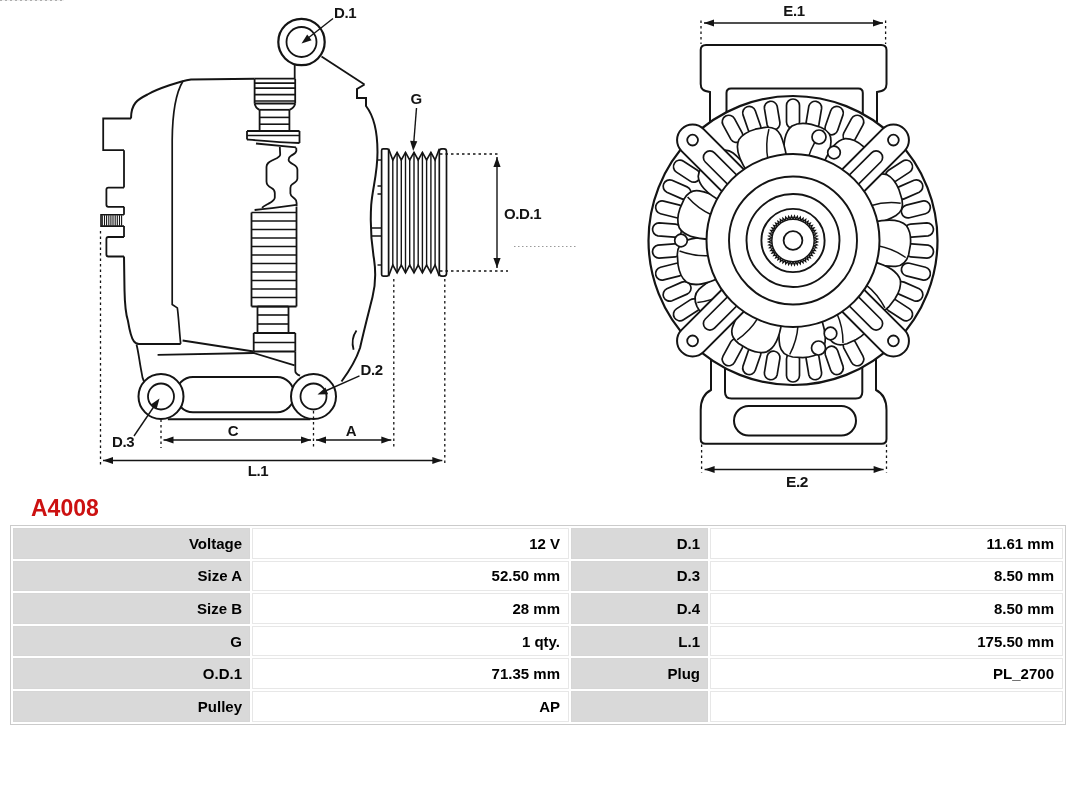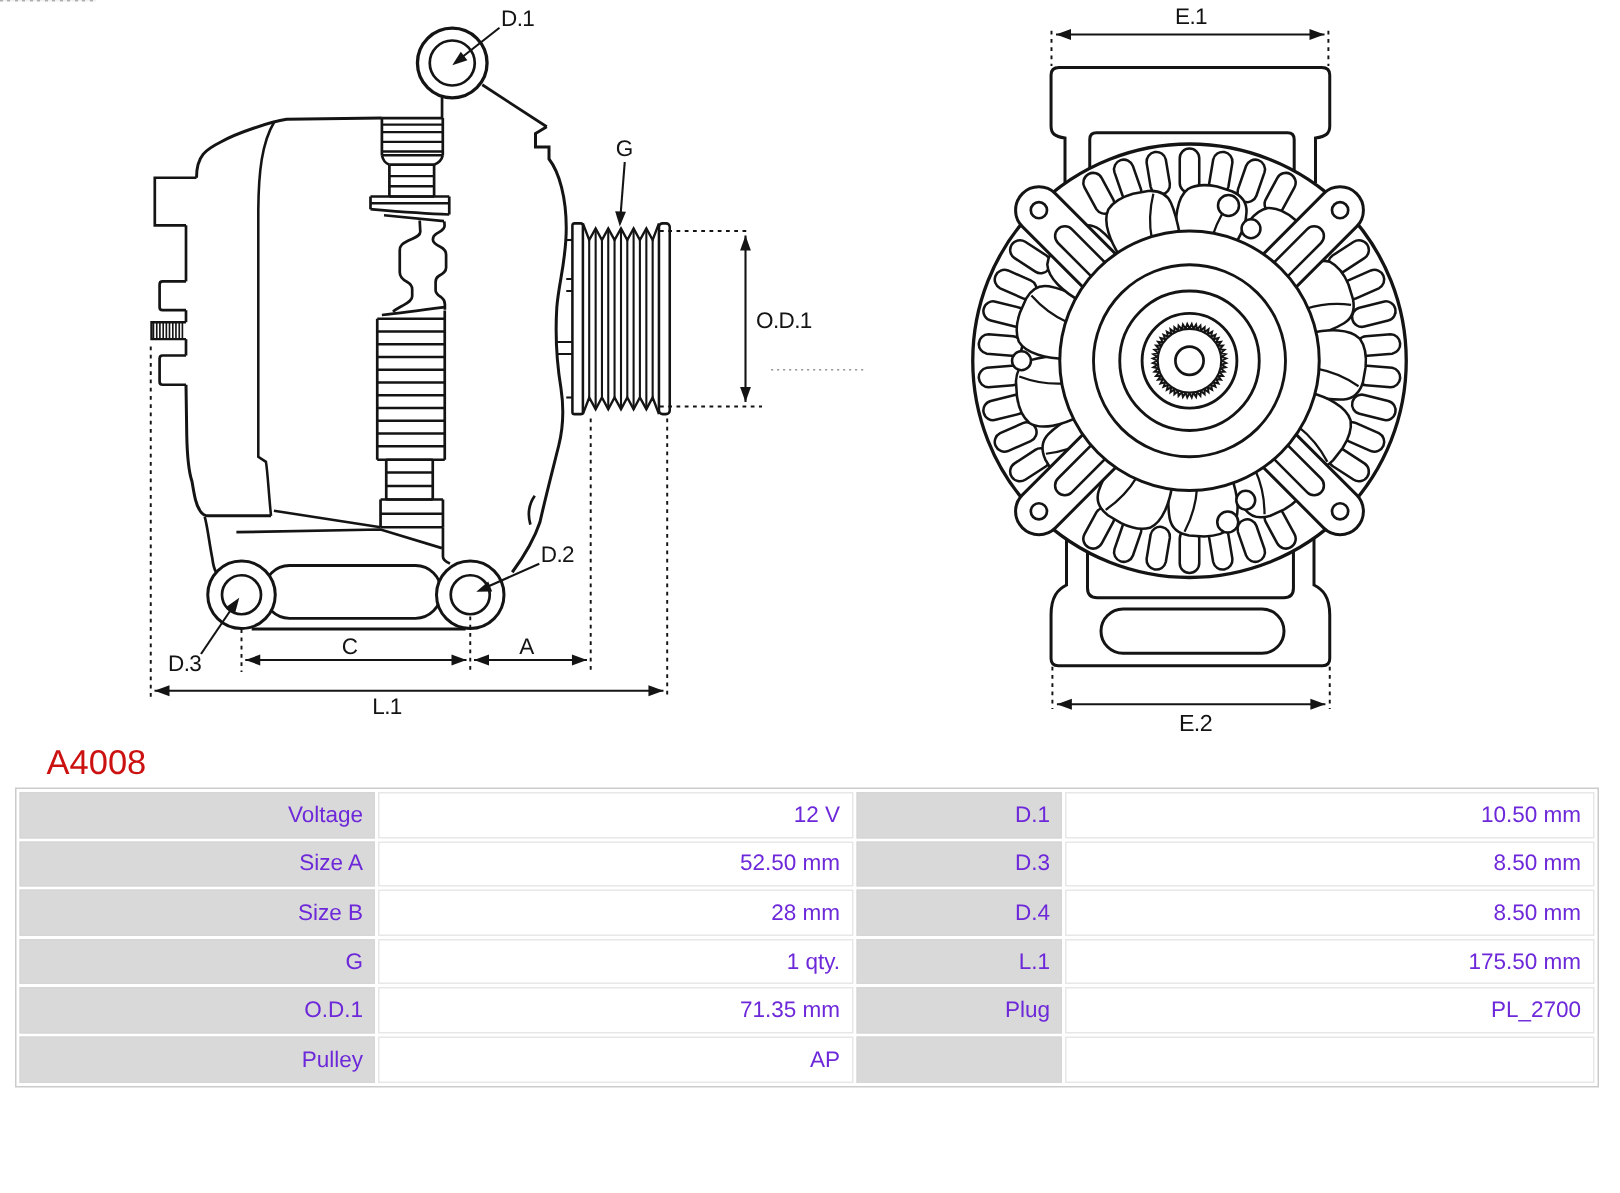--- a/index.html
+++ b/index.html
@@ -1,25 +1,25 @@
 <!DOCTYPE html>
 <html><head>
 <meta charset="utf-8">
 <style>
 * { margin:0; padding:0; box-sizing:border-box; }
 html,body { background:#ffffff; width:1080px; height:795px; overflow:hidden;
   font-family:"Liberation Sans", sans-serif; }
-#page { position:relative; width:1080px; height:795px; }
+#page { position:relative; width:1080px; height:795px;font-weight:bold; }
 #art { position:absolute; left:0; top:0; }
 #code { position:absolute; left:11px; top:495px; font-size:23px; color:#cc1111;
   letter-spacing:0;margin-left:20px; }
 #tbl { position:absolute; left:10px; top:525px; border-collapse:separate;
   border-spacing:2px; border:1px solid #cbcbcb; background:#ffffff;
   table-layout:fixed; width:1055px; }
-#tbl td { height:30.6px; font-size:15px; color:#6d28d9; text-align:right;
+#tbl td { height:30.6px; font-size:15px; color:#000000; text-align:right;
   vertical-align:middle; overflow:hidden; white-space:nowrap; }
 #tbl td.l { background:#d9d9d9; border:1px solid #d6d6d6; padding-right:7px; }
 #tbl td.v { background:#ffffff; border:1px solid #e7e7e7; padding-right:8px; }
 #tbl td.c1 { width:237px; }
 #tbl td.c2 { width:317px;margin-left:47px; }
 #tbl td.c3 { width:137px; }
 #tbl td.c4 { width:353px; }
 #topsliver { position:absolute; left:0; top:0; width:64px; height:1px;
   background:repeating-linear-gradient(90deg,#9a9a9a 0 2px,#eeeeee 2px 5px); opacity:0.8; }
 </style>
@@ -261,21 +261,21 @@
 <text x="797.0" y="487.0" font-size="15.5" text-anchor="middle" fill="#141414" letter-spacing="-0.4">E.2</text>
 </svg>
 <div id="topsliver"></div>
 <div id="code">A4008</div>
 <table id="tbl">
 <tbody>
         <tr>
           <td class="l c1">Voltage</td>
           <td class="v c2">12 V</td>
           <td class="l c3">D.1</td>
-          <td class="v c4">10.50 mm</td>
+          <td class="v c4">11.61 mm</td>
         </tr>
 <tr>
           <td class="l c1">Size A</td>
           <td class="v c2">52.50 mm</td>
           <td class="l c3">D.3</td>
           <td class="v c4">8.50 mm</td>
         </tr>
 <tr>
           <td class="l c1">Size B</td>
           <td class="v c2">28 mm</td>

